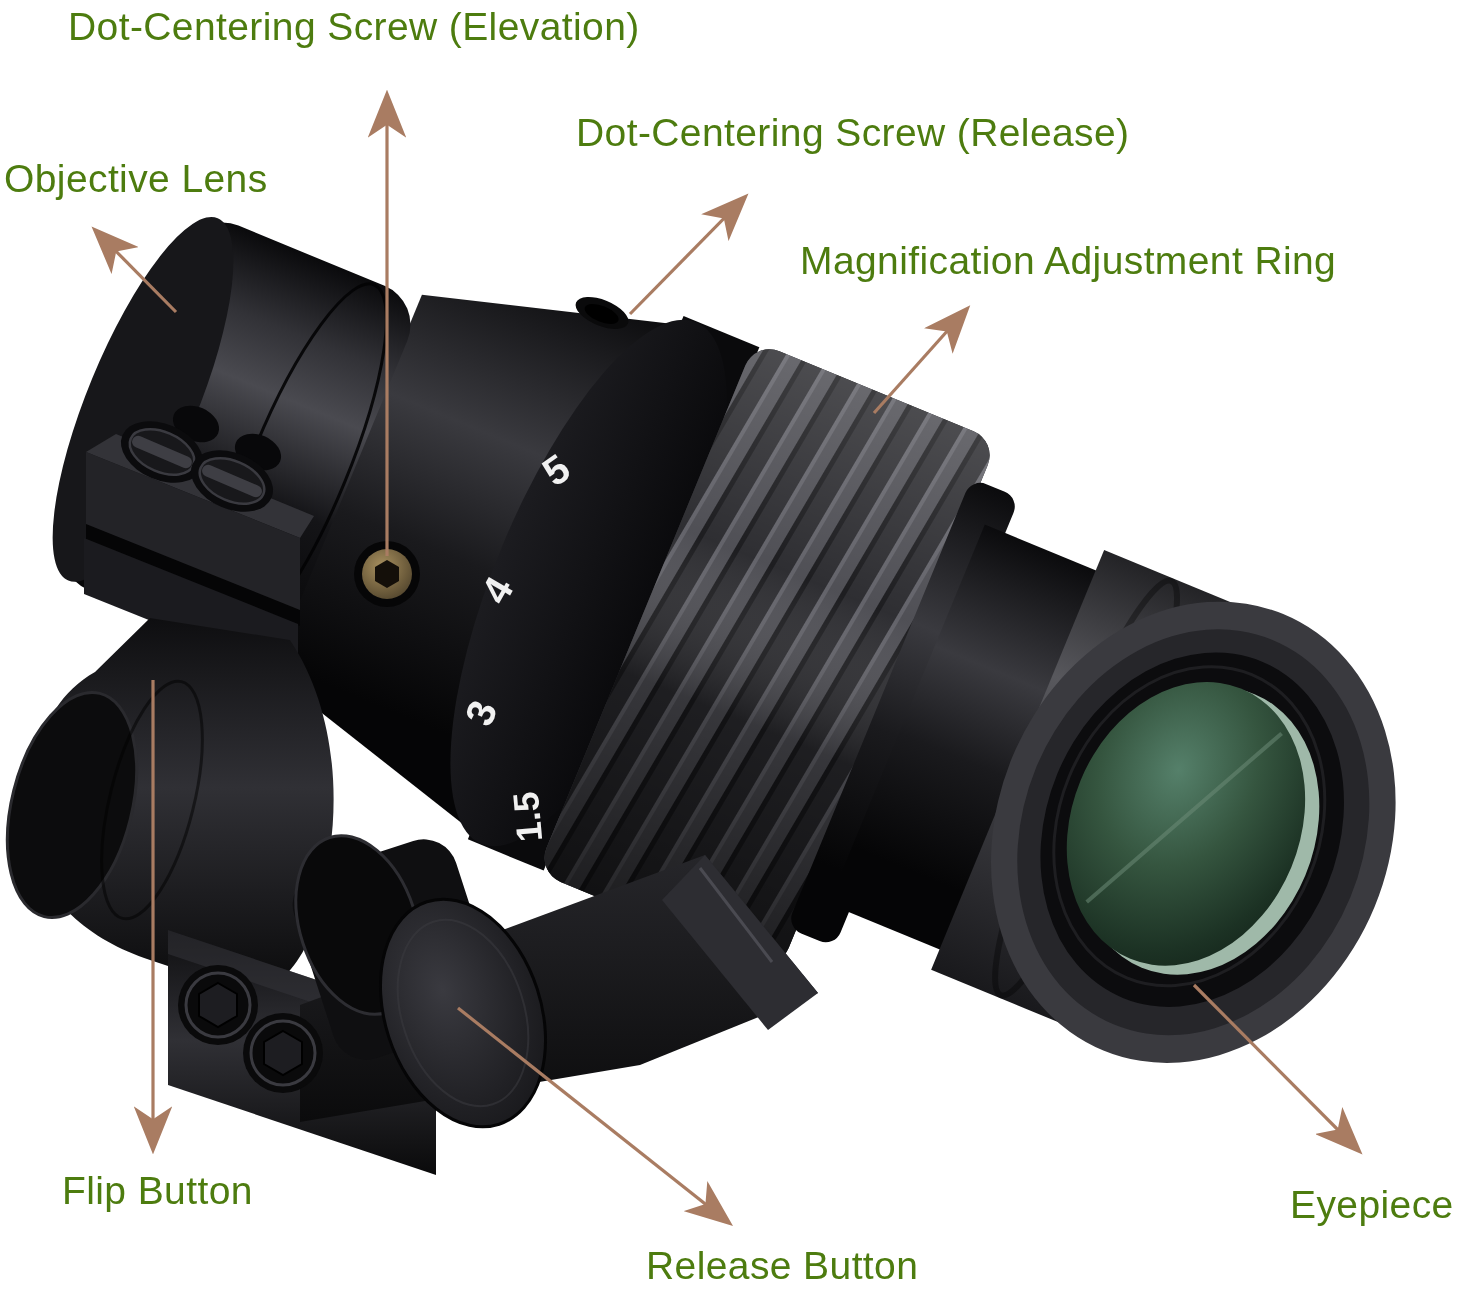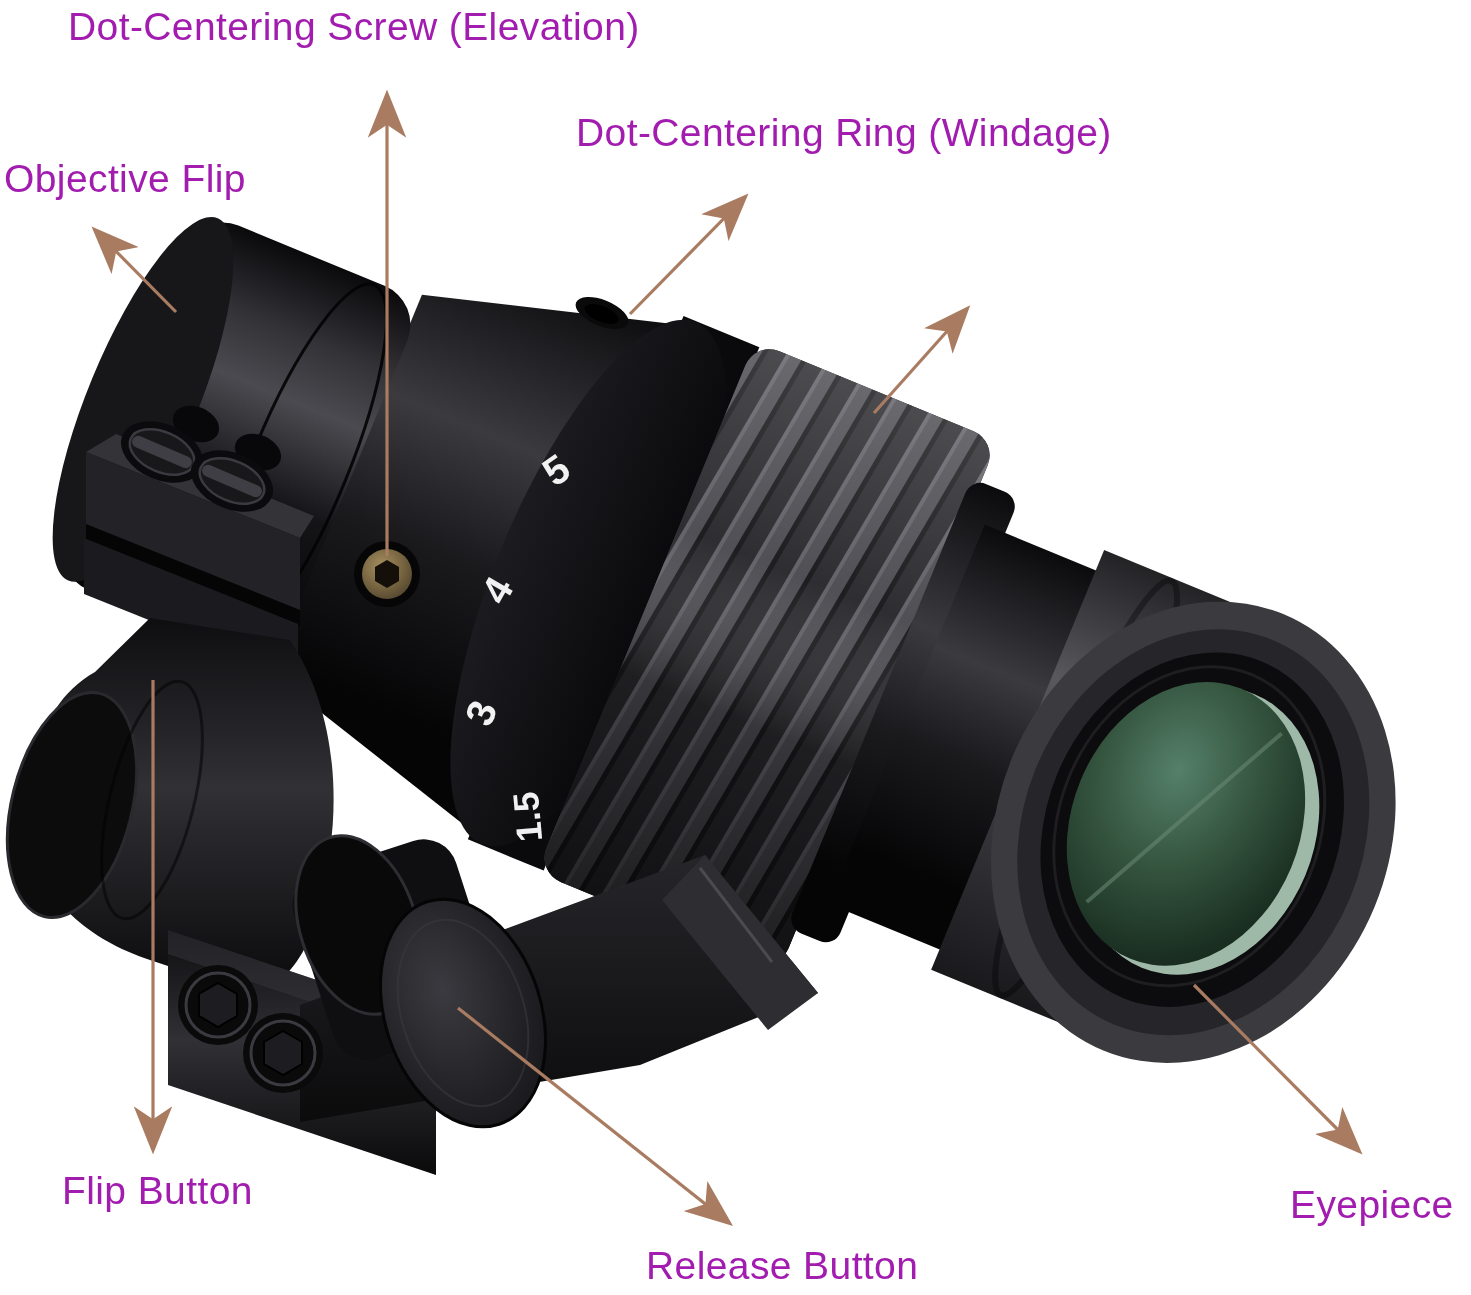--- a/index.html
+++ b/index.html
@@ -10,21 +10,21 @@
     overflow:hidden;
     font-family:"Liberation Sans", sans-serif;
   }
   .stage svg{position:absolute;left:0;top:0;}
   .callout-label{
     position:absolute;
     white-space:nowrap;
     font-size:39px;
     font-weight:400;
     letter-spacing:.4px;
-    color:#a21caf;
+    color:#4d7c0f;
   }
   .lbl-elevation{left:68px;top:5px;}
   .lbl-windage{left:576px;top:111px;}
   .lbl-objective{left:4px;top:157px;}
   .lbl-magnification{left:800px;top:239px;}
   .lbl-flip{left:62px;top:1169px;}
   .lbl-release{left:646px;top:1244px;text-align:right;}
   .lbl-eyepiece{left:1290px;top:1183px;}
   .mag-num{
     font-family:"Liberation Sans", sans-serif;
@@ -203,18 +203,19 @@
     <path d="M630,314 L744,198" marker-end="url(#ah)"></path>
     <path d="M176,312 L96,231" marker-end="url(#ah)"></path>
     <path d="M874,413 L966,310" marker-end="url(#ah)"></path>
     <path d="M153,680 L153,1148" marker-end="url(#ah)"></path>
     <path d="M458,1008 L728,1222" marker-end="url(#ah)"></path>
     <path d="M1194,985 L1358,1150" marker-end="url(#ah)"></path>
   </g>
 </svg>
 
   <div class="callout-label lbl-elevation">Dot-Centering Screw (Elevation)</div>
-  <div class="callout-label lbl-windage">Dot-Centering Ring (Windage)</div>
-  <div class="callout-label lbl-objective">Objective Flip</div>
+  <div class="callout-label lbl-windage">Dot-Centering Screw (Release)</div>
+  <div class="callout-label lbl-objective">Objective Lens</div>
+  <div class="callout-label lbl-magnification">Magnification Adjustment Ring</div>
   <div class="callout-label lbl-flip">Flip Button</div>
   <div class="callout-label lbl-release">Release Button</div>
   <div class="callout-label lbl-eyepiece">Eyepiece</div>
 </div>
 
 </body></html>

